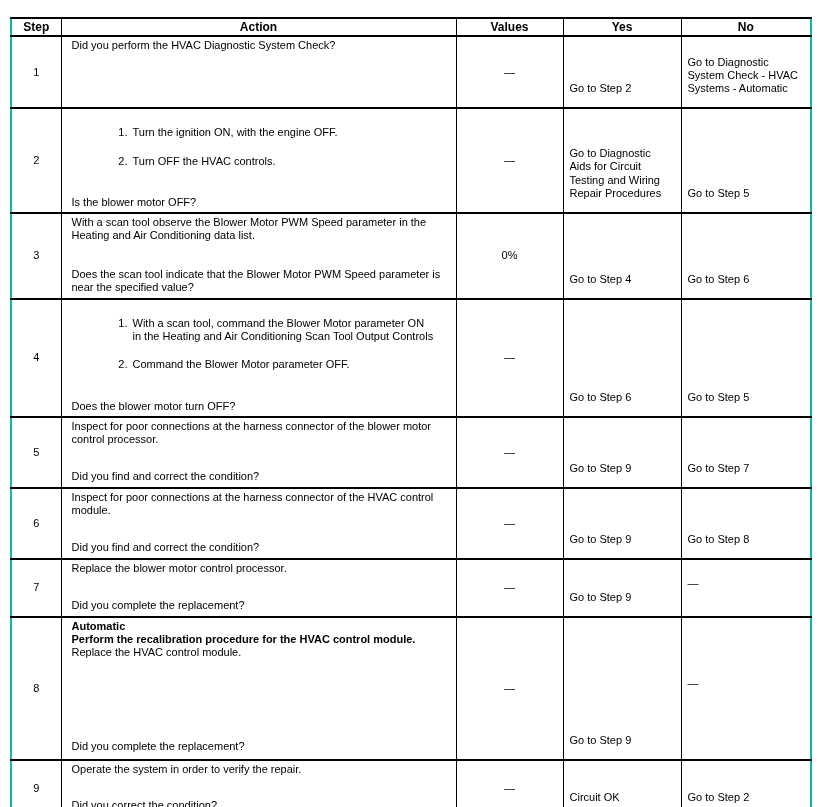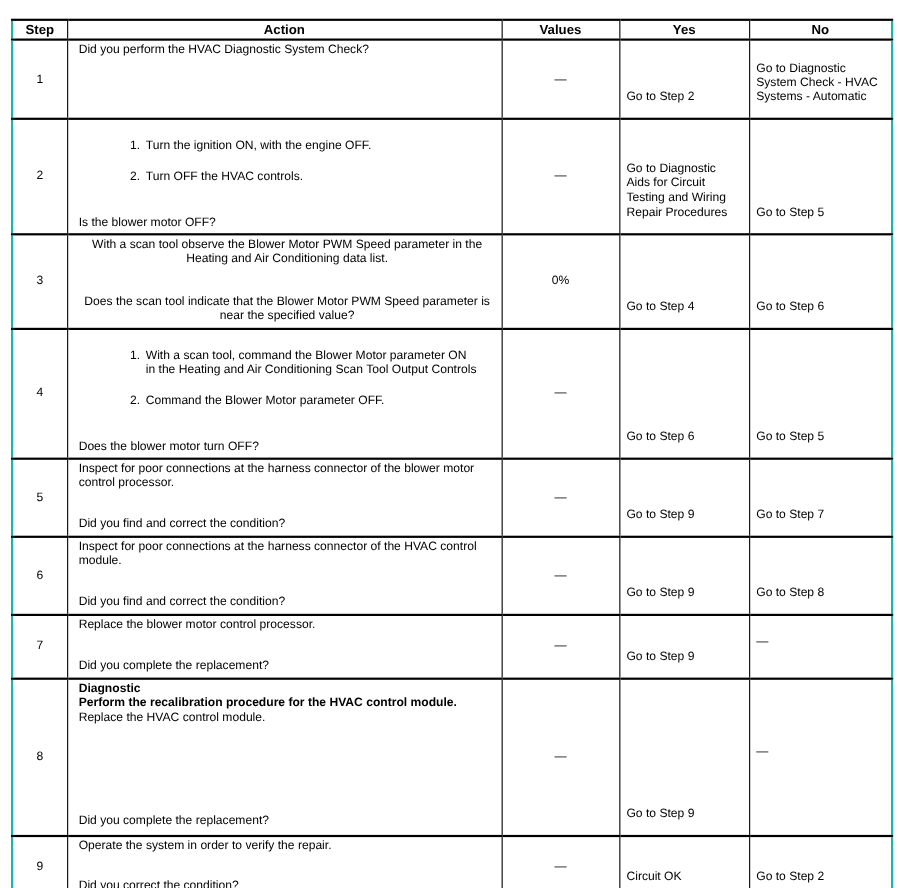--- a/index.html
+++ b/index.html
@@ -66,21 +66,21 @@
   tr[data-row="3"] { height: 86px; }
   tr[data-row="4"] { height: 102px; }
   tr[data-row="5"] { height: 71px; }
   tr[data-row="6"] { height: 71px; }
   tr[data-row="7"] { height: 58px; }
   tr[data-row="8"] { height: 143px; }
   tr[data-row="9"] { height: 57px; }
 
   tr[data-row="1"] .action-inner { min-height: 64px; }
   tr[data-row="2"] .action-inner { min-height: 74px; }
-  tr[data-row="3"] .action-inner { min-height: 78px; text-align: center; }
+  tr[data-row="3"] .action-inner { min-height: 78px; }
   tr[data-row="4"] .action-inner { min-height: 94px; }
   tr[data-row="5"] .action-inner { min-height: 63px; }
   tr[data-row="6"] .action-inner { min-height: 63px; }
   tr[data-row="7"] .action-inner { min-height: 50px; }
   tr[data-row="8"] .action-inner { min-height: 133px; }
   tr[data-row="9"] .action-inner { min-height: 49px; }
 </style>
 </head>
 <body>
 
@@ -205,21 +205,21 @@
           </td>
           <td class="values-cell">—</td>
           <td class="yes-cell">Go to Step 9</td>
           <td class="no-cell mid">—</td>
         </tr>
         <tr data-row="8">
           <td class="step-cell">8</td>
           <td class="action-cell">
             <div class="action-inner">
               <div class="segments">
-                <div class="seg bold">Diagnostic</div>
+                <div class="seg bold">Automatic</div>
                 <div class="seg bold">Perform the recalibration procedure for the HVAC control module.</div>
                 <div class="seg">Replace the HVAC control module.</div>
               </div>
               <div class="question">Did you complete the replacement?</div>
             </div>
           </td>
           <td class="values-cell">—</td>
           <td class="yes-cell">Go to Step 9</td>
           <td class="no-cell mid">—</td>
         </tr>

